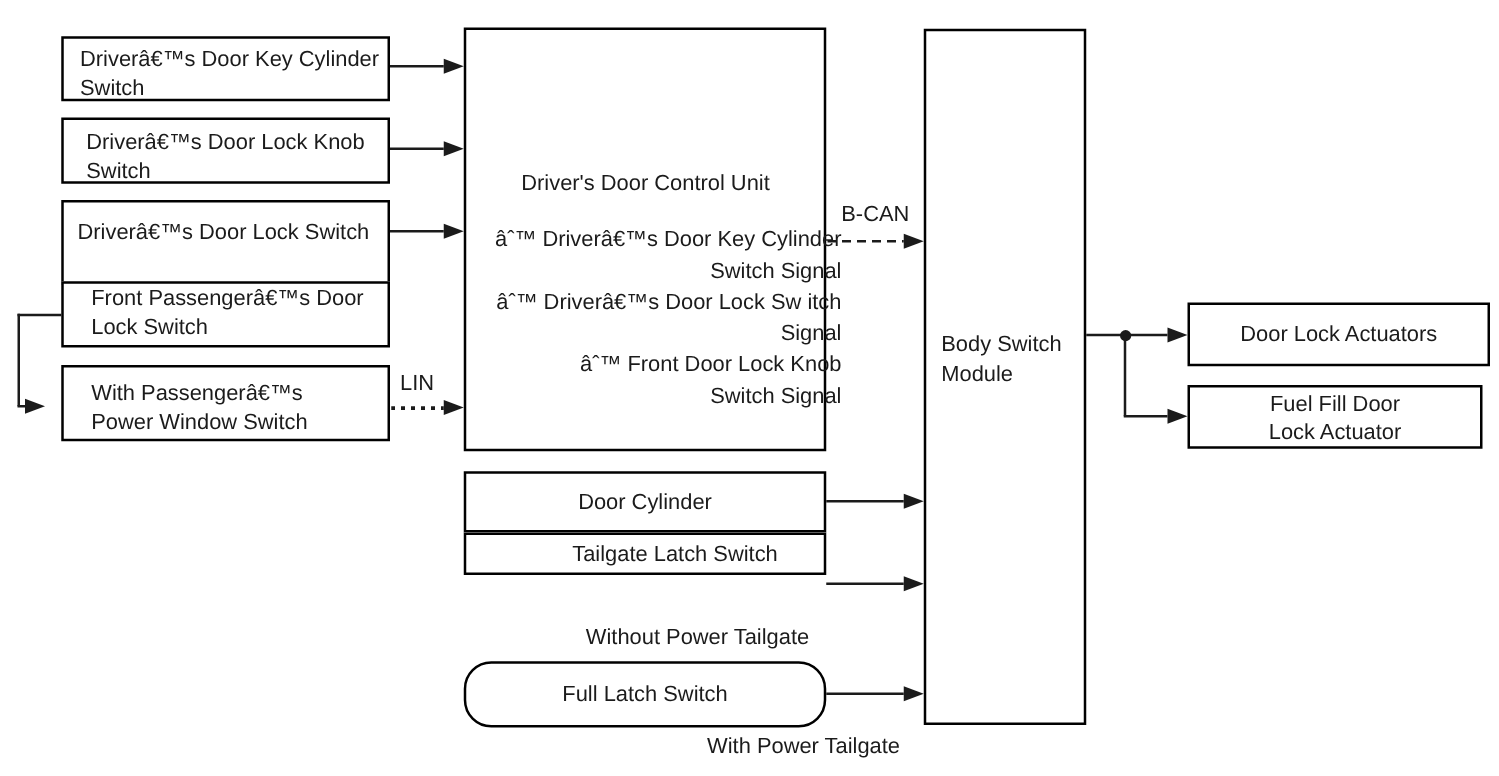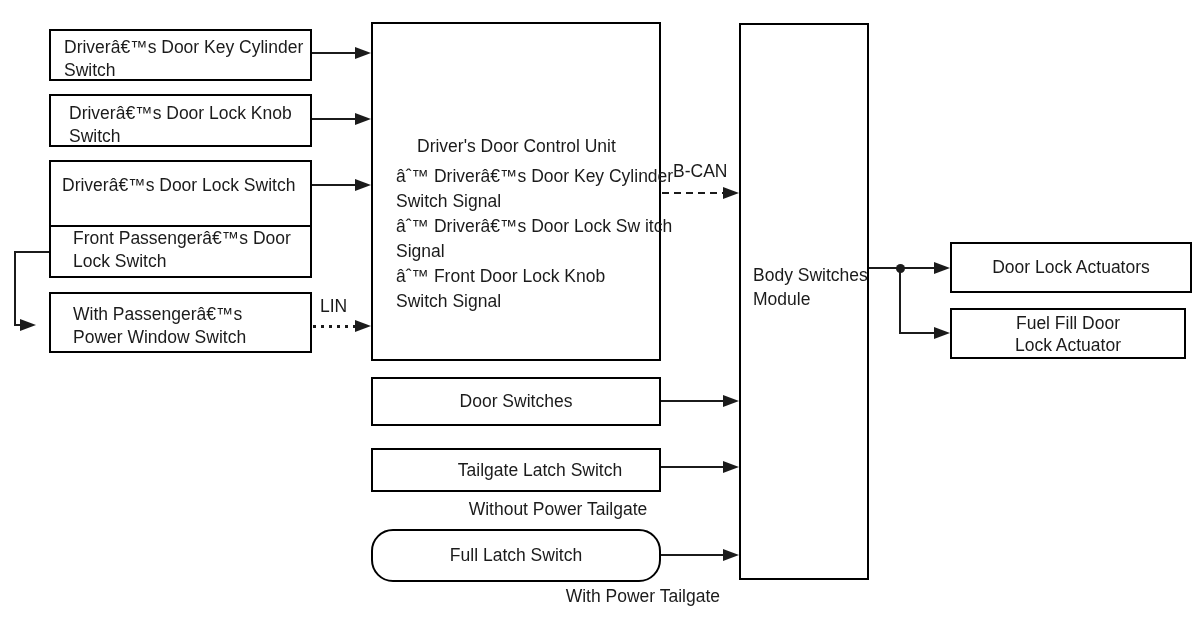--- a/index.html
+++ b/index.html
@@ -18,21 +18,21 @@
   .shaft-h{position:absolute;height:2px;background:#1b1b1b;}
   .shaft-v{position:absolute;width:2px;background:#1b1b1b;}
   .head-r{position:absolute;width:0;height:0;
     border-top:6px solid transparent;border-bottom:6px solid transparent;
     border-left:16px solid #1b1b1b;}
   .dash-h{position:absolute;height:2px;
     background:repeating-linear-gradient(90deg,#1b1b1b 0 7px,transparent 7px 12px);}
   .dots-h{position:absolute;height:3px;
     background:repeating-linear-gradient(90deg,#1b1b1b 0 3px,transparent 3px 8px);}
   .dot{position:absolute;width:9px;height:9px;border-radius:50%;background:#1b1b1b;}
-  .signals{position:absolute;left:23px;top:140px;line-height:25px;}
+  .signals{position:absolute;left:23px;top:155px;line-height:25px;text-align:right;}
   .title{position:absolute;left:44px;top:111px;white-space:nowrap;}
   .overlabel{z-index:5;}
 </style>
 </head>
 <body>
 
 <div class="stage">
 
   <div class="box" style="left:49px;top:29px;width:263px;height:52px;padding:5px 2px 0 13px;">
     <span class="ln">Driverâ€™s Door Key Cylinder</span>
@@ -66,34 +66,34 @@
         <span class="ln">Signal</span>
       </div>
       <div>
         <span class="ln">âˆ™ Front Door Lock Knob</span>
         <span class="ln">Switch Signal</span>
       </div>
     </div>
   </div>
 
   <div class="box ctr" style="left:371px;top:377px;width:290px;height:49px;">
-    <span class="ln">Door Switches</span>
+    <span class="ln">Door Cylinder</span>
   </div>
-  <div class="box ctr" style="left:371px;top:448px;width:290px;height:44px;padding-left:48px;">
+  <div class="box ctr" style="left:371px;top:426px;width:290px;height:34px;padding-left:48px;">
     <span class="ln">Tailgate Latch Switch</span>
   </div>
   <div class="txt" style="left:408px;top:499px;width:300px;text-align:center;">Without Power Tailgate</div>
   <div class="box ctr" style="left:371px;top:529px;width:290px;height:53px;border-radius:22px;">
     <span class="ln">Full Latch Switch</span>
   </div>
   <div class="txt" style="left:420px;top:586px;width:300px;text-align:right;">With Power Tailgate</div>
 
   <div class="box" style="left:739px;top:23px;width:130px;height:557px;">
     <div style="position:absolute;left:12px;top:238px;line-height:24px;">
-      <span class="ln">Body Switches</span>
+      <span class="ln">Body Switch</span>
       <span class="ln">Module</span>
     </div>
   </div>
 
   <div class="box ctr" style="left:950px;top:242px;width:242px;height:51px;">
     <span class="ln">Door Lock Actuators</span>
   </div>
   <div class="box ctr" style="left:950px;top:308px;width:236px;height:51px;line-height:22px;">
     <span class="ln">Fuel Fill Door</span>
     <span class="ln">Lock Actuator</span>

